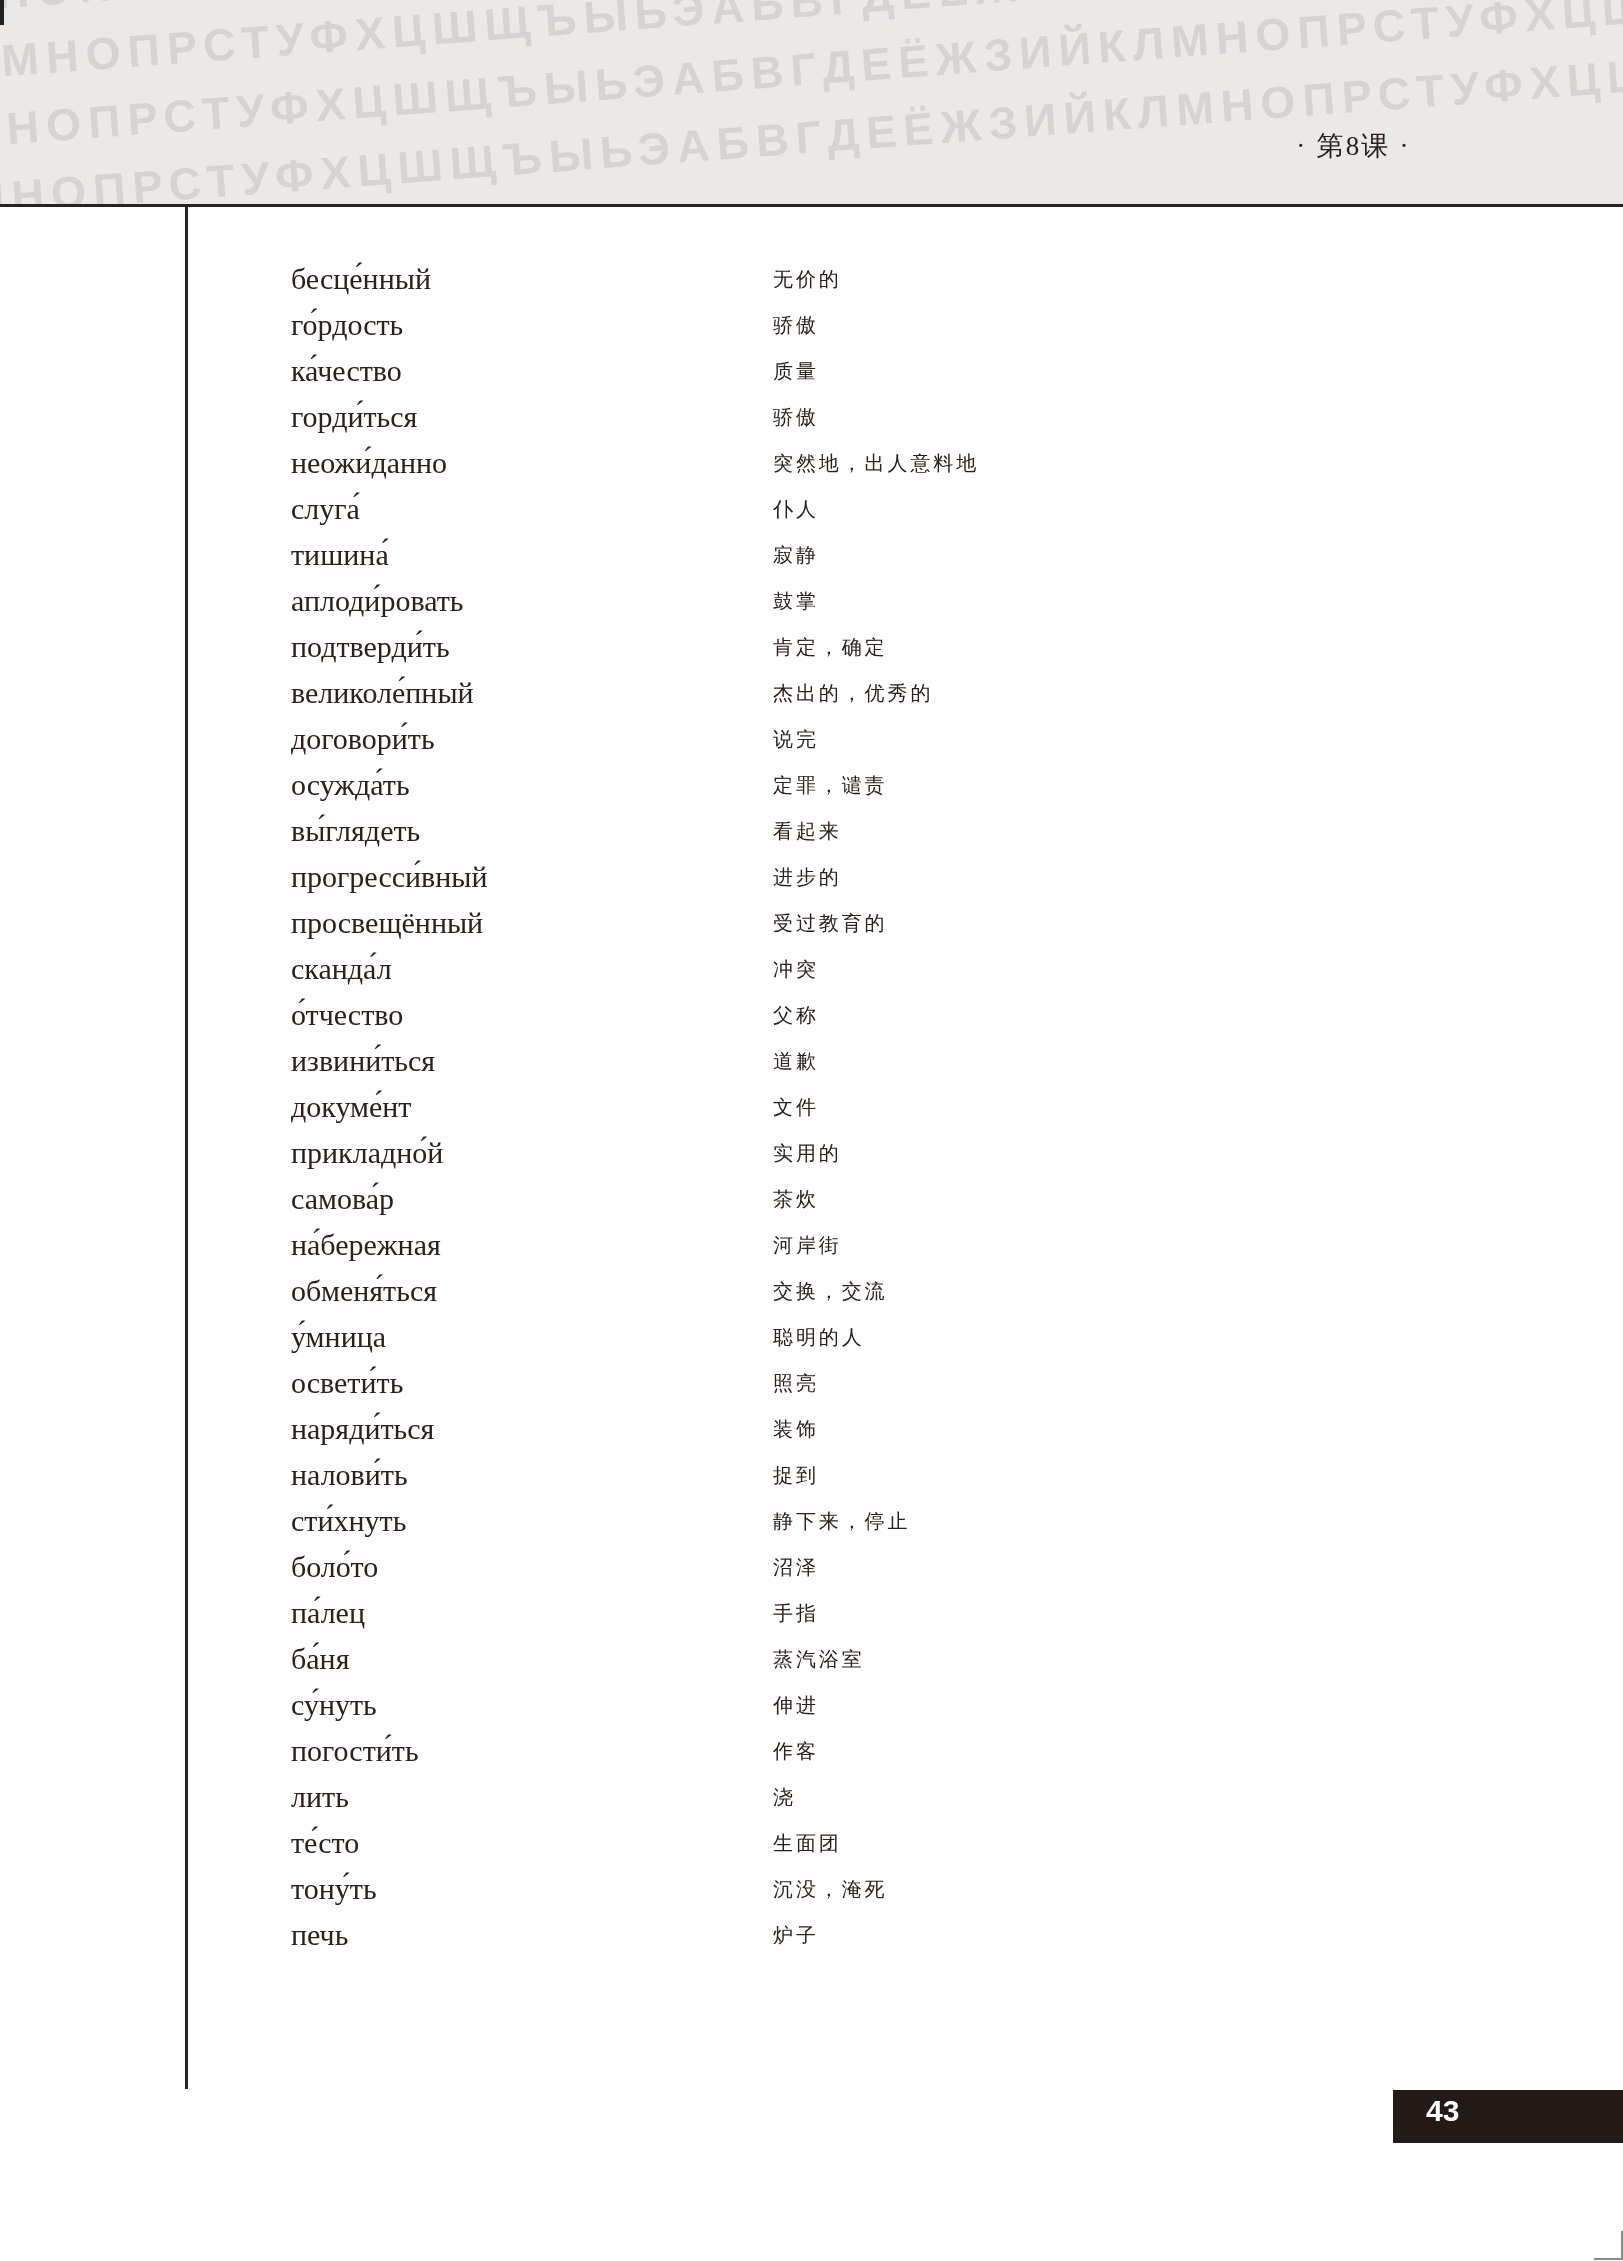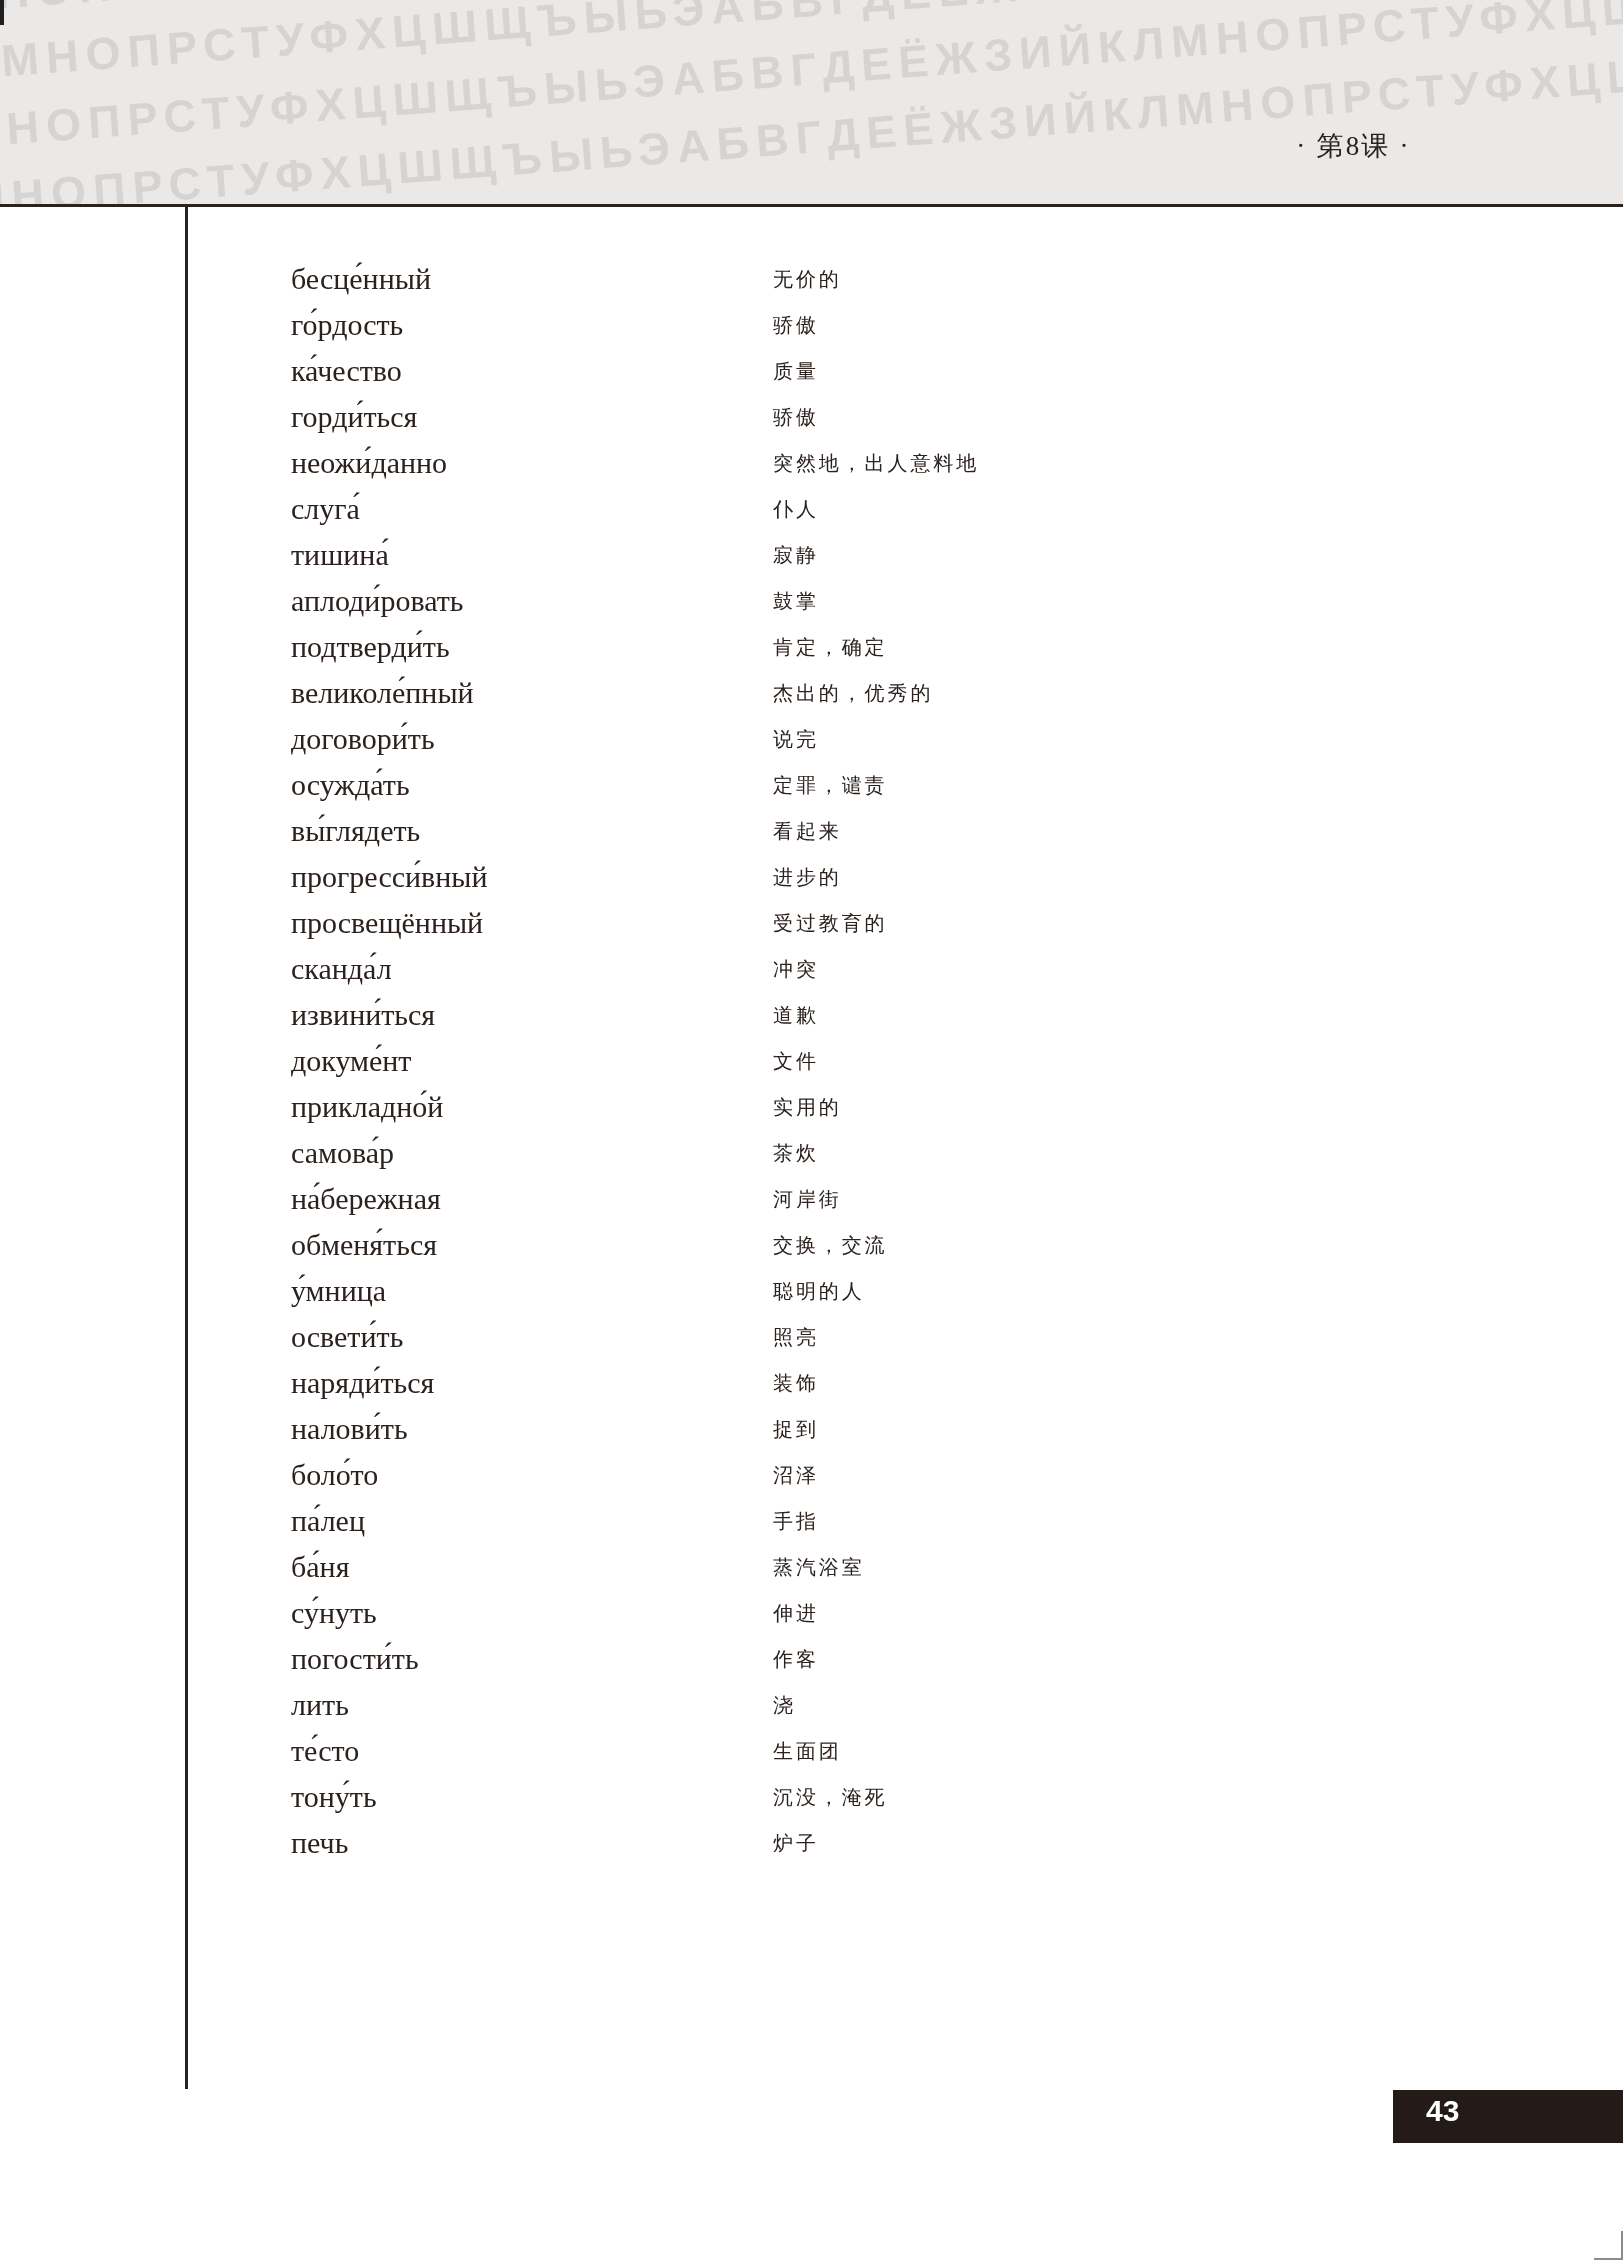--- a/index.html
+++ b/index.html
@@ -139,30 +139,32 @@
     <div class="vocab-row"><span class="ru">тишина́</span><span class="zh">寂静</span></div>
     <div class="vocab-row"><span class="ru">аплоди́ровать</span><span class="zh">鼓掌</span></div>
     <div class="vocab-row"><span class="ru">подтверди́ть</span><span class="zh">肯定，确定</span></div>
     <div class="vocab-row"><span class="ru">великоле́пный</span><span class="zh">杰出的，优秀的</span></div>
     <div class="vocab-row"><span class="ru">договори́ть</span><span class="zh">说完</span></div>
     <div class="vocab-row"><span class="ru">осужда́ть</span><span class="zh">定罪，谴责</span></div>
     <div class="vocab-row"><span class="ru">вы́глядеть</span><span class="zh">看起来</span></div>
     <div class="vocab-row"><span class="ru">прогресси́вный</span><span class="zh">进步的</span></div>
     <div class="vocab-row"><span class="ru">просвещённый</span><span class="zh">受过教育的</span></div>
     <div class="vocab-row"><span class="ru">сканда́л</span><span class="zh">冲突</span></div>
+    <div class="vocab-row"><span class="ru">о́тчество</span><span class="zh">父称</span></div>
     <div class="vocab-row"><span class="ru">извини́ться</span><span class="zh">道歉</span></div>
     <div class="vocab-row"><span class="ru">докуме́нт</span><span class="zh">文件</span></div>
     <div class="vocab-row"><span class="ru">прикладно́й</span><span class="zh">实用的</span></div>
     <div class="vocab-row"><span class="ru">самова́р</span><span class="zh">茶炊</span></div>
     <div class="vocab-row"><span class="ru">на́бережная</span><span class="zh">河岸街</span></div>
     <div class="vocab-row"><span class="ru">обменя́ться</span><span class="zh">交换，交流</span></div>
     <div class="vocab-row"><span class="ru">у́мница</span><span class="zh">聪明的人</span></div>
     <div class="vocab-row"><span class="ru">освети́ть</span><span class="zh">照亮</span></div>
     <div class="vocab-row"><span class="ru">наряди́ться</span><span class="zh">装饰</span></div>
     <div class="vocab-row"><span class="ru">налови́ть</span><span class="zh">捉到</span></div>
+    <div class="vocab-row"><span class="ru">сти́хнуть</span><span class="zh">静下来，停止</span></div>
     <div class="vocab-row"><span class="ru">боло́то</span><span class="zh">沼泽</span></div>
     <div class="vocab-row"><span class="ru">па́лец</span><span class="zh">手指</span></div>
     <div class="vocab-row"><span class="ru">ба́ня</span><span class="zh">蒸汽浴室</span></div>
     <div class="vocab-row"><span class="ru">су́нуть</span><span class="zh">伸进</span></div>
     <div class="vocab-row"><span class="ru">погости́ть</span><span class="zh">作客</span></div>
     <div class="vocab-row"><span class="ru">лить</span><span class="zh">浇</span></div>
     <div class="vocab-row"><span class="ru">те́сто</span><span class="zh">生面团</span></div>
     <div class="vocab-row"><span class="ru">тону́ть</span><span class="zh">沉没，淹死</span></div>
     <div class="vocab-row"><span class="ru">печь</span><span class="zh">炉子</span></div>
   </div>

